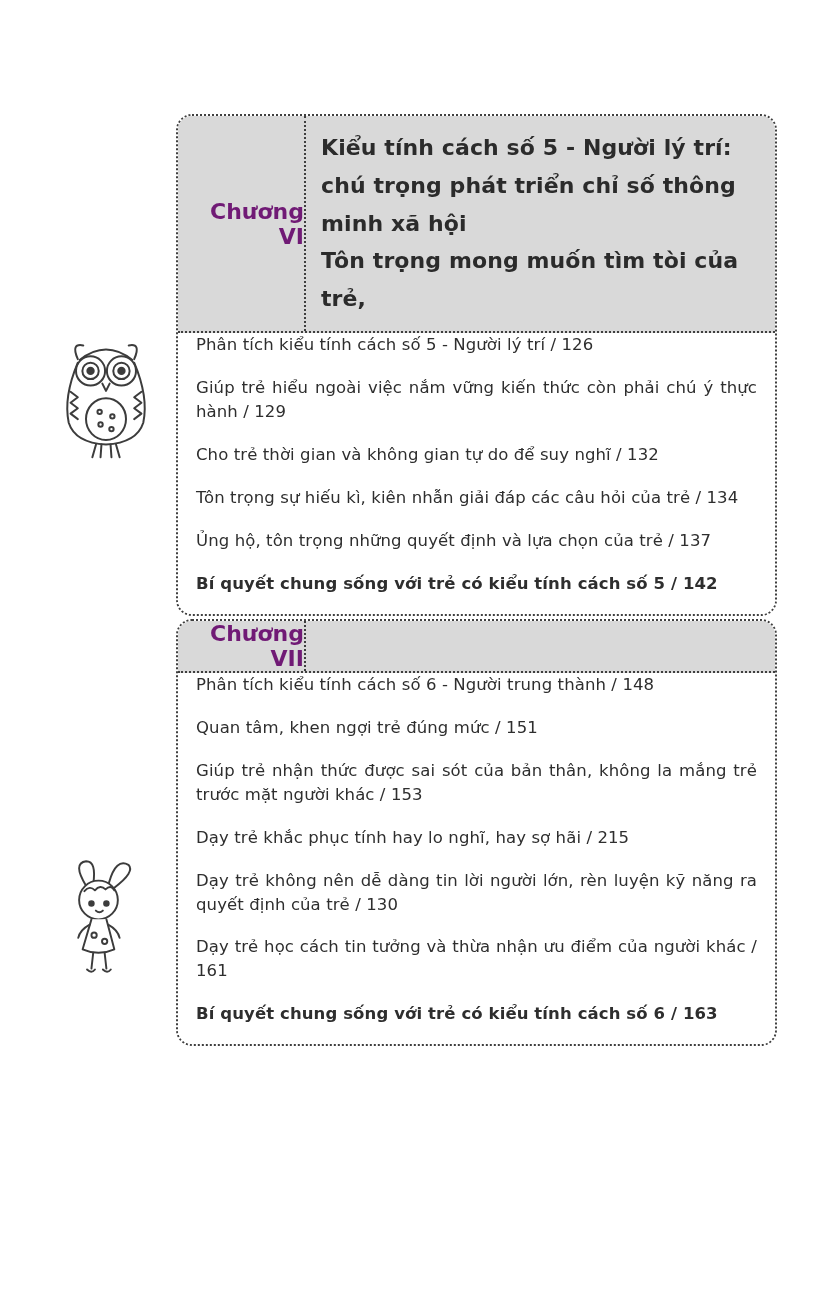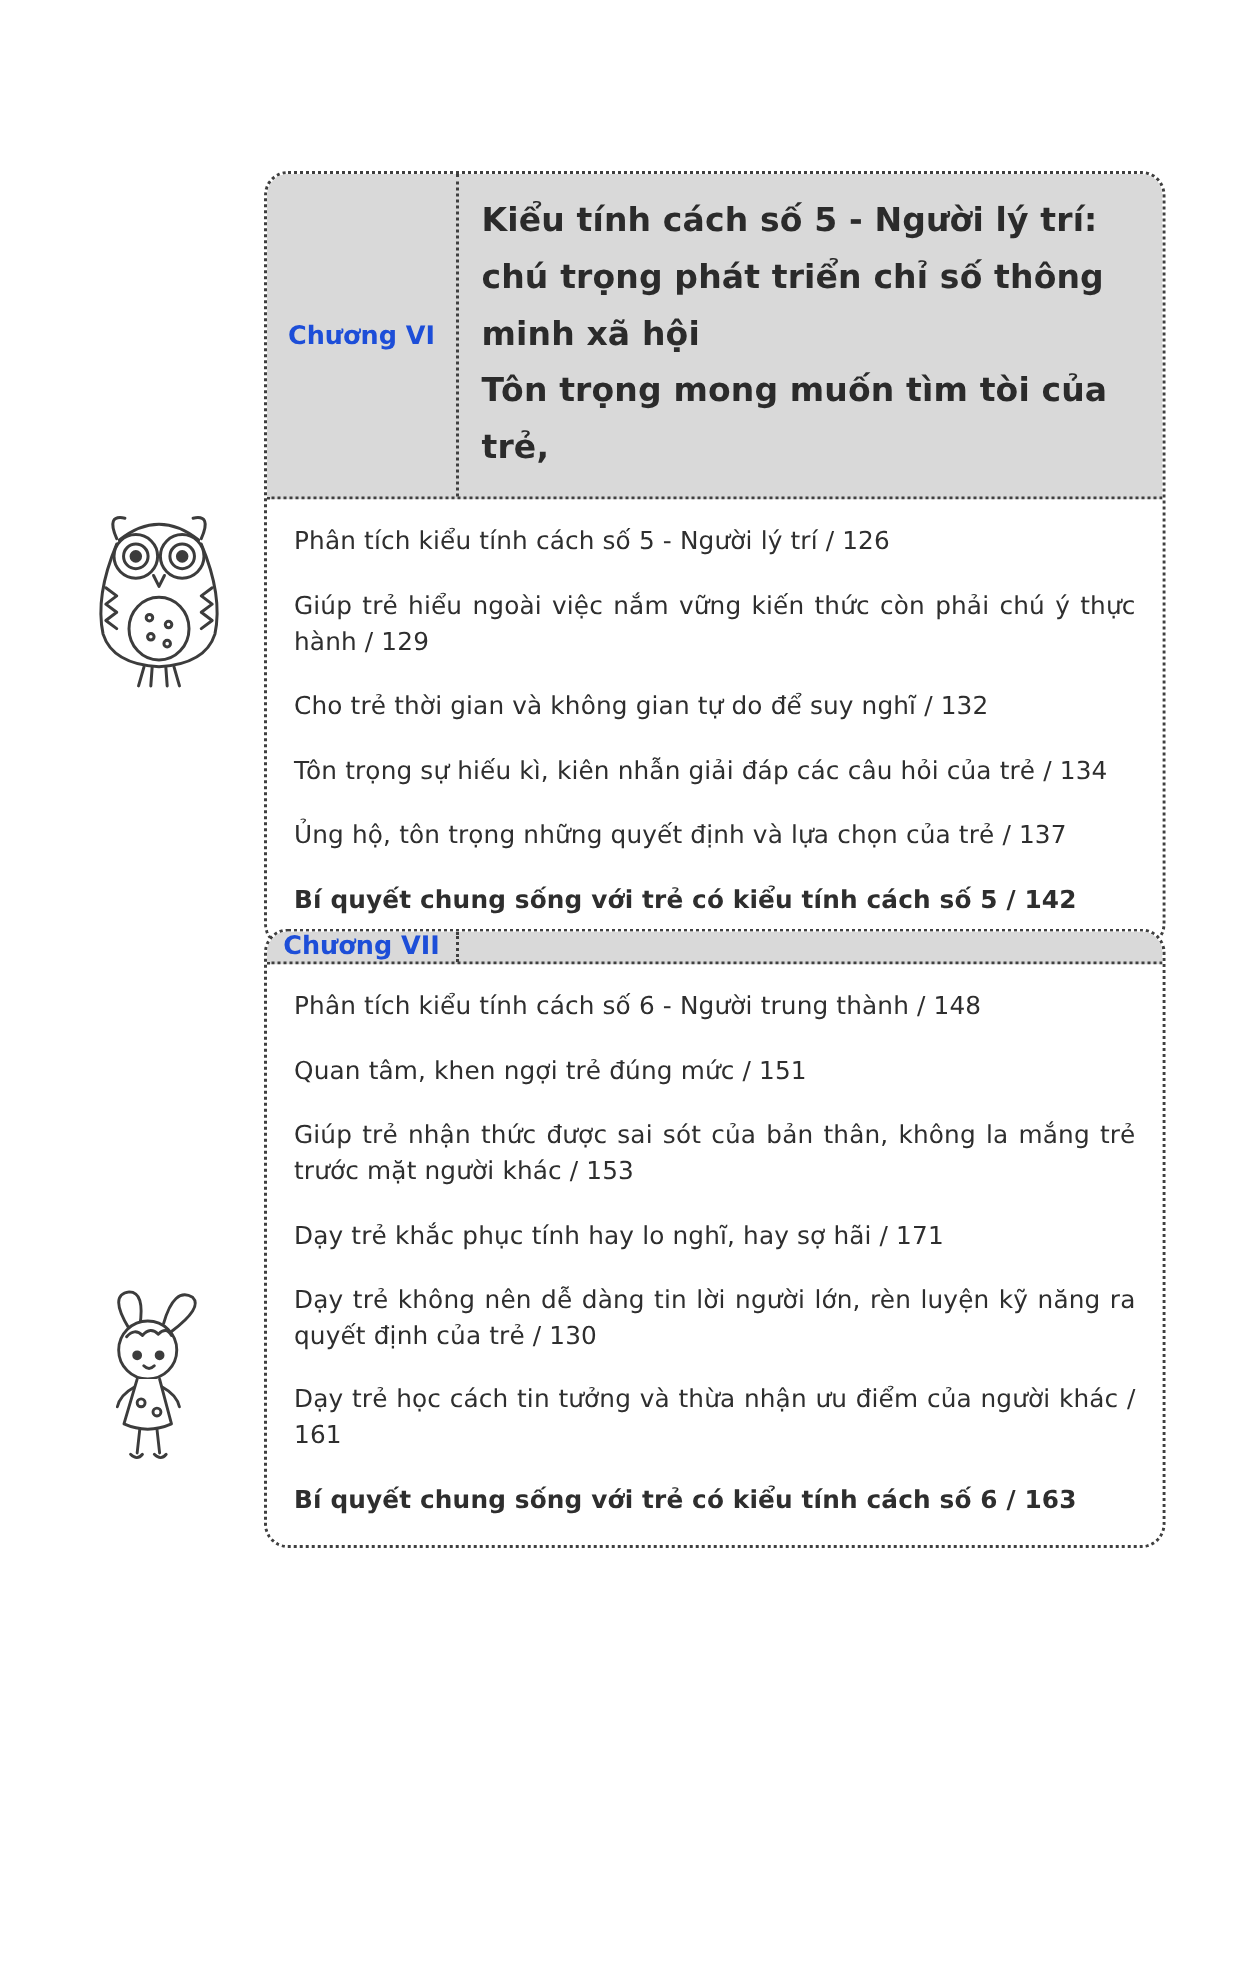--- a/index.html
+++ b/index.html
@@ -32,36 +32,37 @@
     background: #d9d9d9;
     border-bottom: 2px dotted #3f3f3f;
   }
   .chapter-label {
     flex: none;
     width: 128px;
     display: flex;
     align-items: center;
     justify-content: center;
     font-weight: bold;
-    font-size: 17px;
-    color: #1d4ed8;
+    font-size: 22px;
+    color: #701a75;
     border-right: 2px dotted #3f3f3f;
+    text-align: right;
   }
   .chapter-title {
     flex: 1;
     padding: 13px 16px 13px 15px;
     font-weight: bold;
     font-size: 22px;
     line-height: 1.72;
     color: #2b2b2b;
     letter-spacing: 0.1px;
   }
 
   .card-body {
-    padding: 16px 18px 4px 18px;
+    padding: 0 18px 4px 18px;
     background: #ffffff;
   }
   .toc-item {
     font-size: 16.5px;
     line-height: 1.45;
     color: #2e2e2e;
     margin-bottom: 19px;
     text-align: justify;
     letter-spacing: 0.1px;
   }
@@ -98,21 +99,21 @@
   </section>
 
   <section class="chapter-card card-2">
     <div class="card-header">
       <div class="chapter-label">Chương VII</div>
     </div>
     <div class="card-body">
       <div class="toc-item">Phân tích kiểu tính cách số 6 - Người trung thành / 148</div>
       <div class="toc-item">Quan tâm, khen ngợi trẻ đúng mức / 151</div>
       <div class="toc-item">Giúp trẻ nhận thức được sai sót của bản thân, không la mắng trẻ trước mặt người khác / 153</div>
-      <div class="toc-item">Dạy trẻ khắc phục tính hay lo nghĩ, hay sợ hãi / 171</div>
+      <div class="toc-item">Dạy trẻ khắc phục tính hay lo nghĩ, hay sợ hãi / 215</div>
       <div class="toc-item">Dạy trẻ không nên dễ dàng tin lời người lớn, rèn luyện kỹ năng ra quyết định của trẻ / 130</div>
       <div class="toc-item">Dạy trẻ học cách tin tưởng và thừa nhận ưu điểm của người khác / 161</div>
       <div class="toc-item">Bí quyết chung sống với trẻ có kiểu tính cách số 6 / 163</div>
     </div>
   </section>
 
   <div class="illustration owl-wrap">
     <svg width="100" height="140" viewBox="0 0 110 150">
       <g fill="none" stroke="#3c3c3c" stroke-width="2.2" stroke-linecap="round" stroke-linejoin="round">
         <path d="M24 30 Q16 12 30 15 M86 30 Q94 12 80 15"></path>

